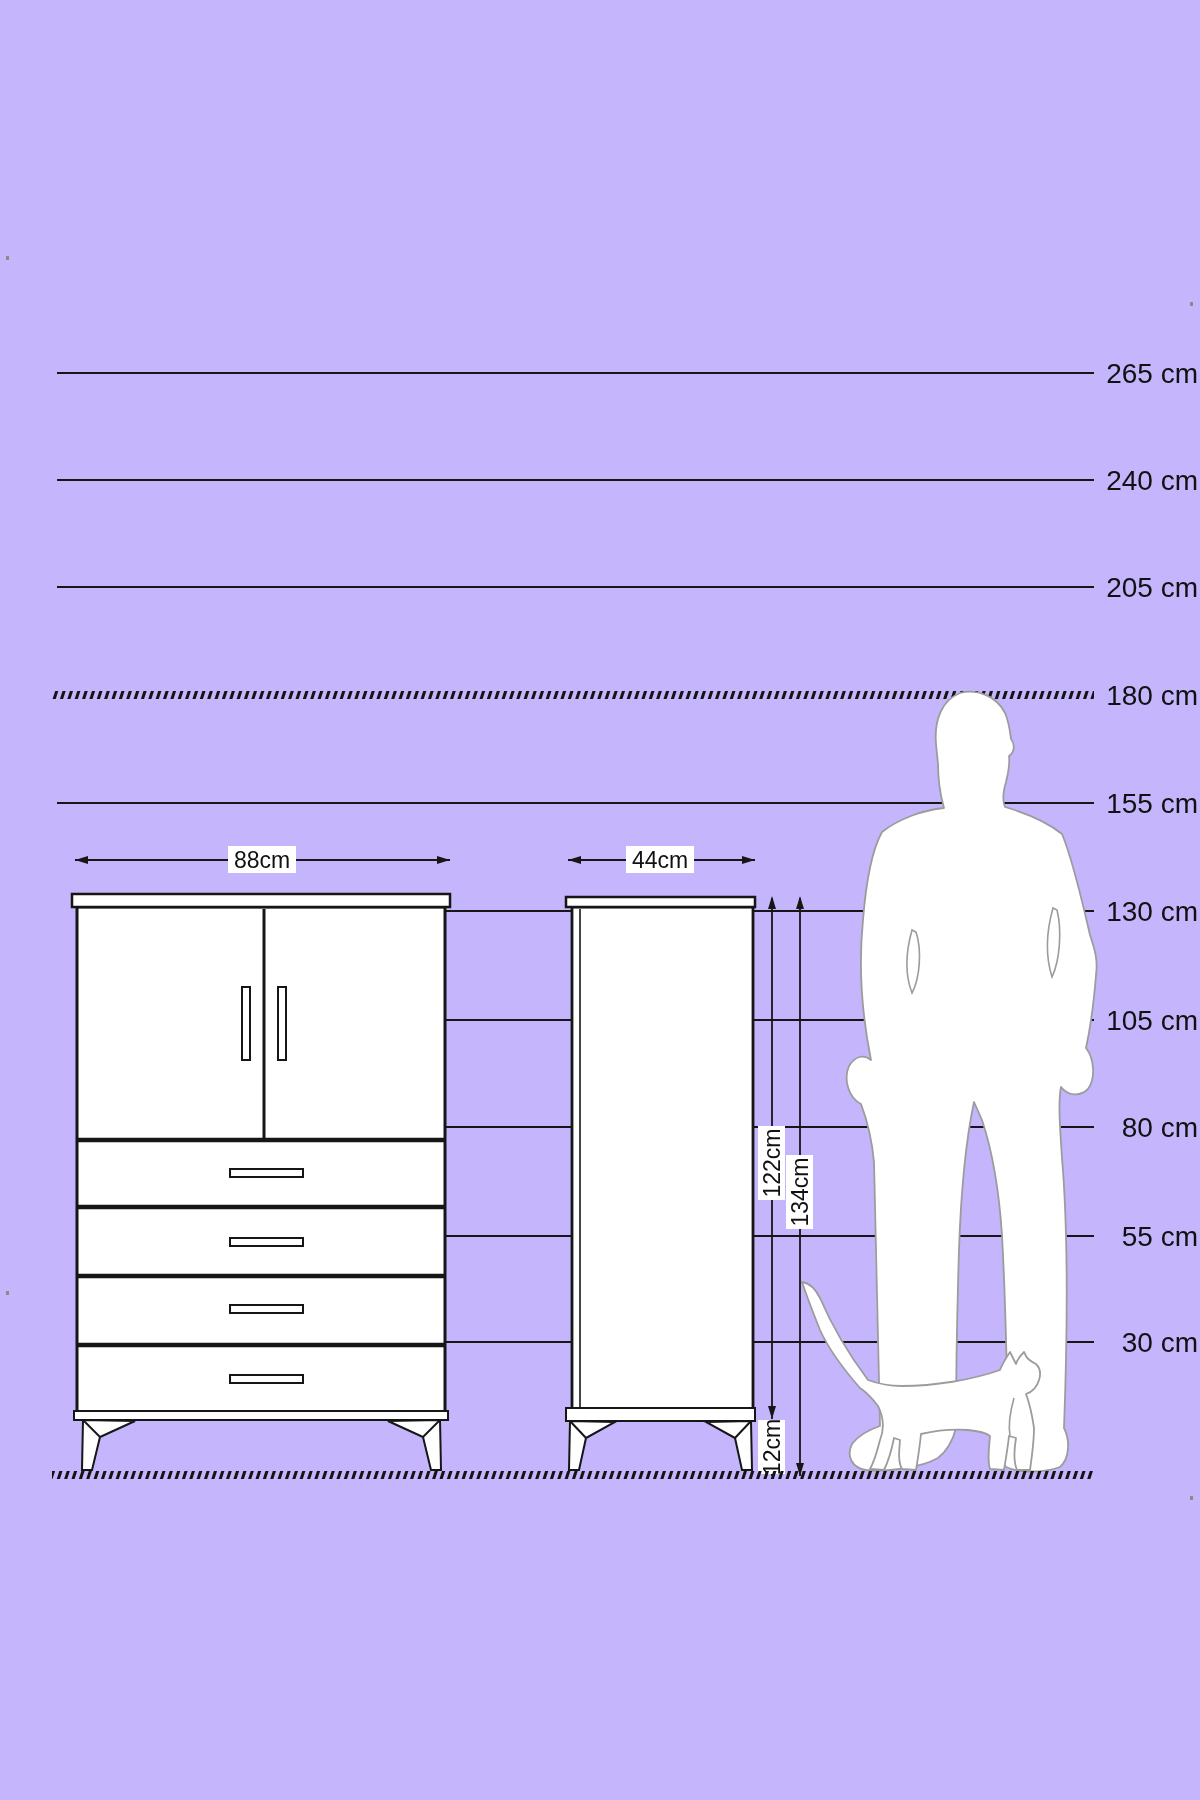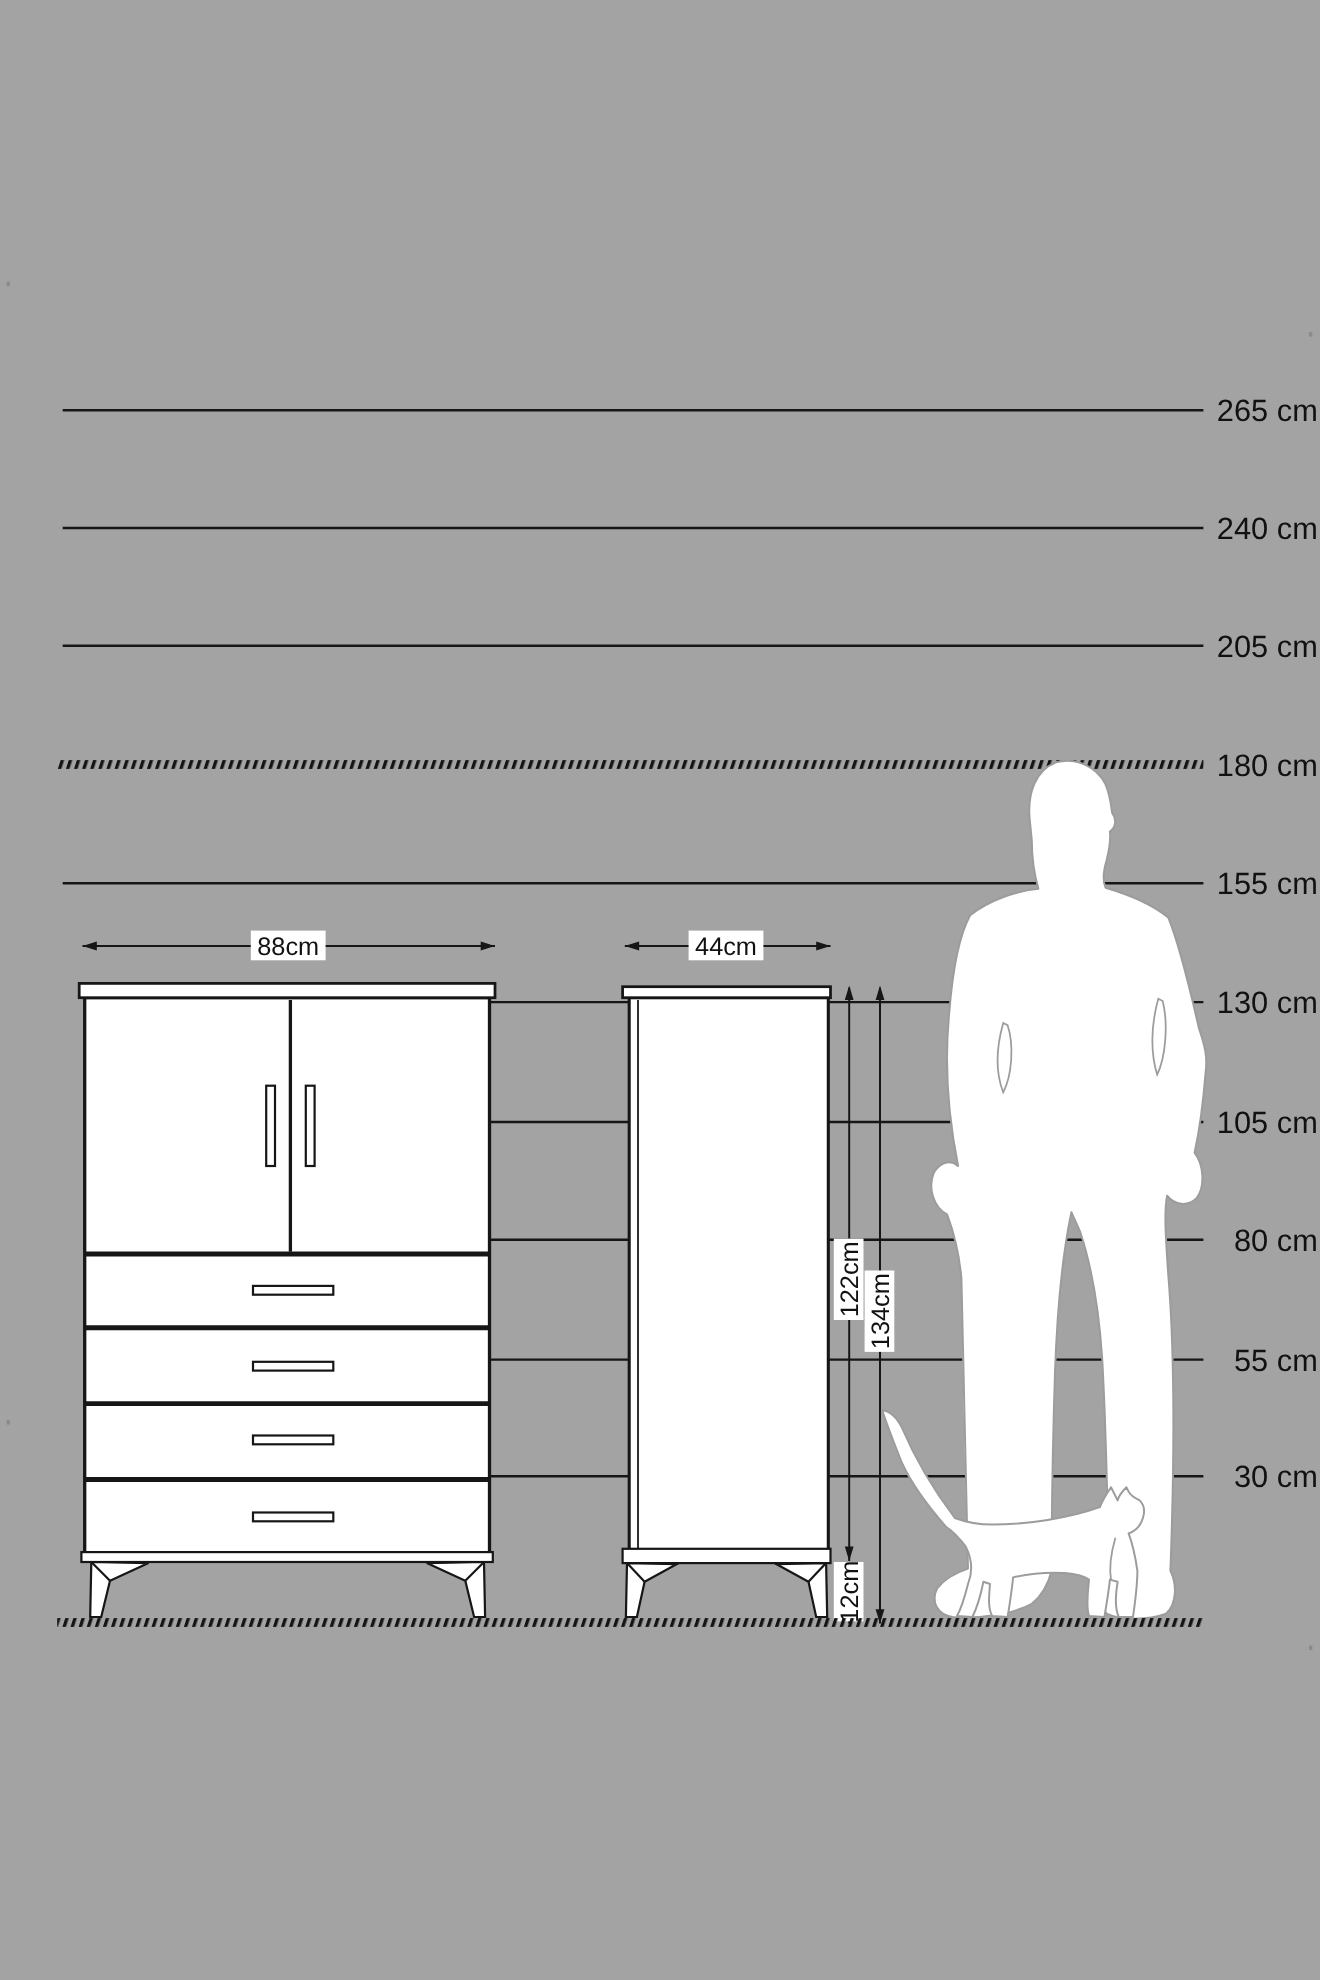--- a/index.html
+++ b/index.html
@@ -1,16 +1,16 @@
 <!DOCTYPE html>
 <html><head>
 <meta charset="utf-8">
 <style>
   html,body{margin:0;padding:0;background:#fff;}
-  .canvas{position:relative;width:1200px;height:1800px;background:#a3a3a3;overflow:hidden;
+  .canvas{position:relative;width:1200px;height:1800px;background:#c4b5fd;overflow:hidden;
           font-family:"Liberation Sans", sans-serif;}
   svg{position:absolute;left:0;top:0;}
   .scale-label{font-family:"Liberation Sans", sans-serif;font-size:28px;fill:#111;}
   .dim-label{font-family:"Liberation Sans", sans-serif;font-size:23px;fill:#111;}
   .refline{stroke:#161616;stroke-width:2.2;fill:none;}
   .dimline{stroke:#161616;stroke-width:1.8;fill:none;}
   .arrow{fill:#161616;stroke:none;}
   .furn{stroke:#161616;fill:#ffffff;}
   .sil{stroke:#9c9c9c;stroke-width:1.8;fill:#ffffff;stroke-linejoin:round;}
   .sil-detail{stroke:#9c9c9c;stroke-width:1.6;fill:none;}

